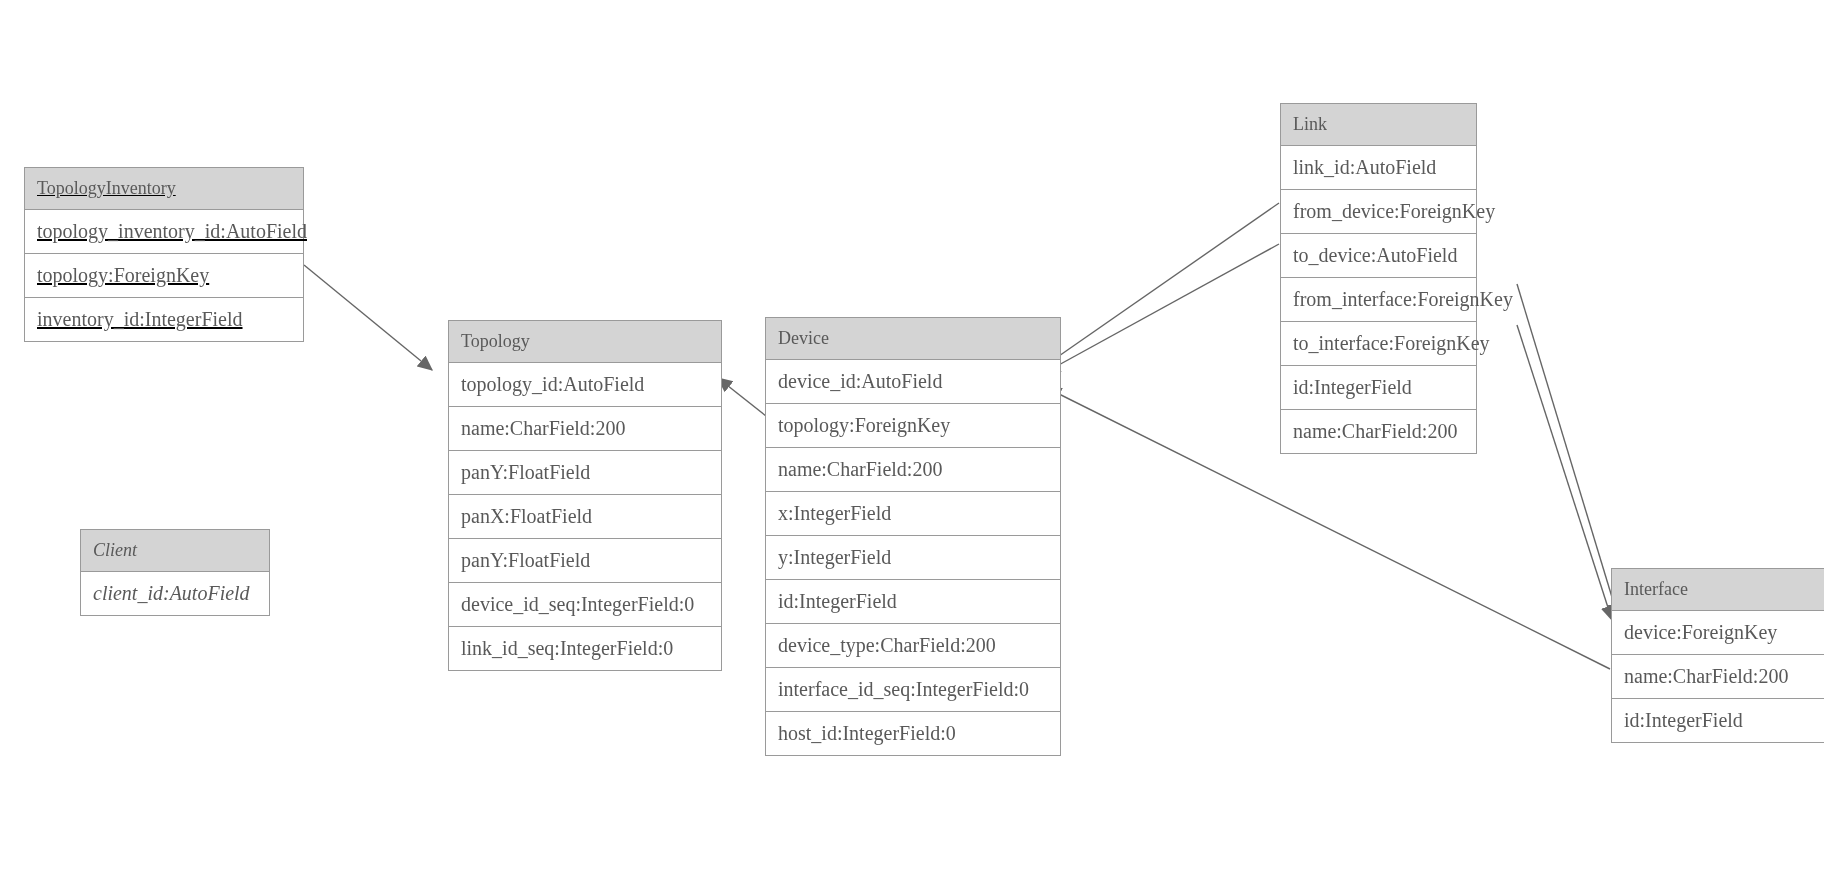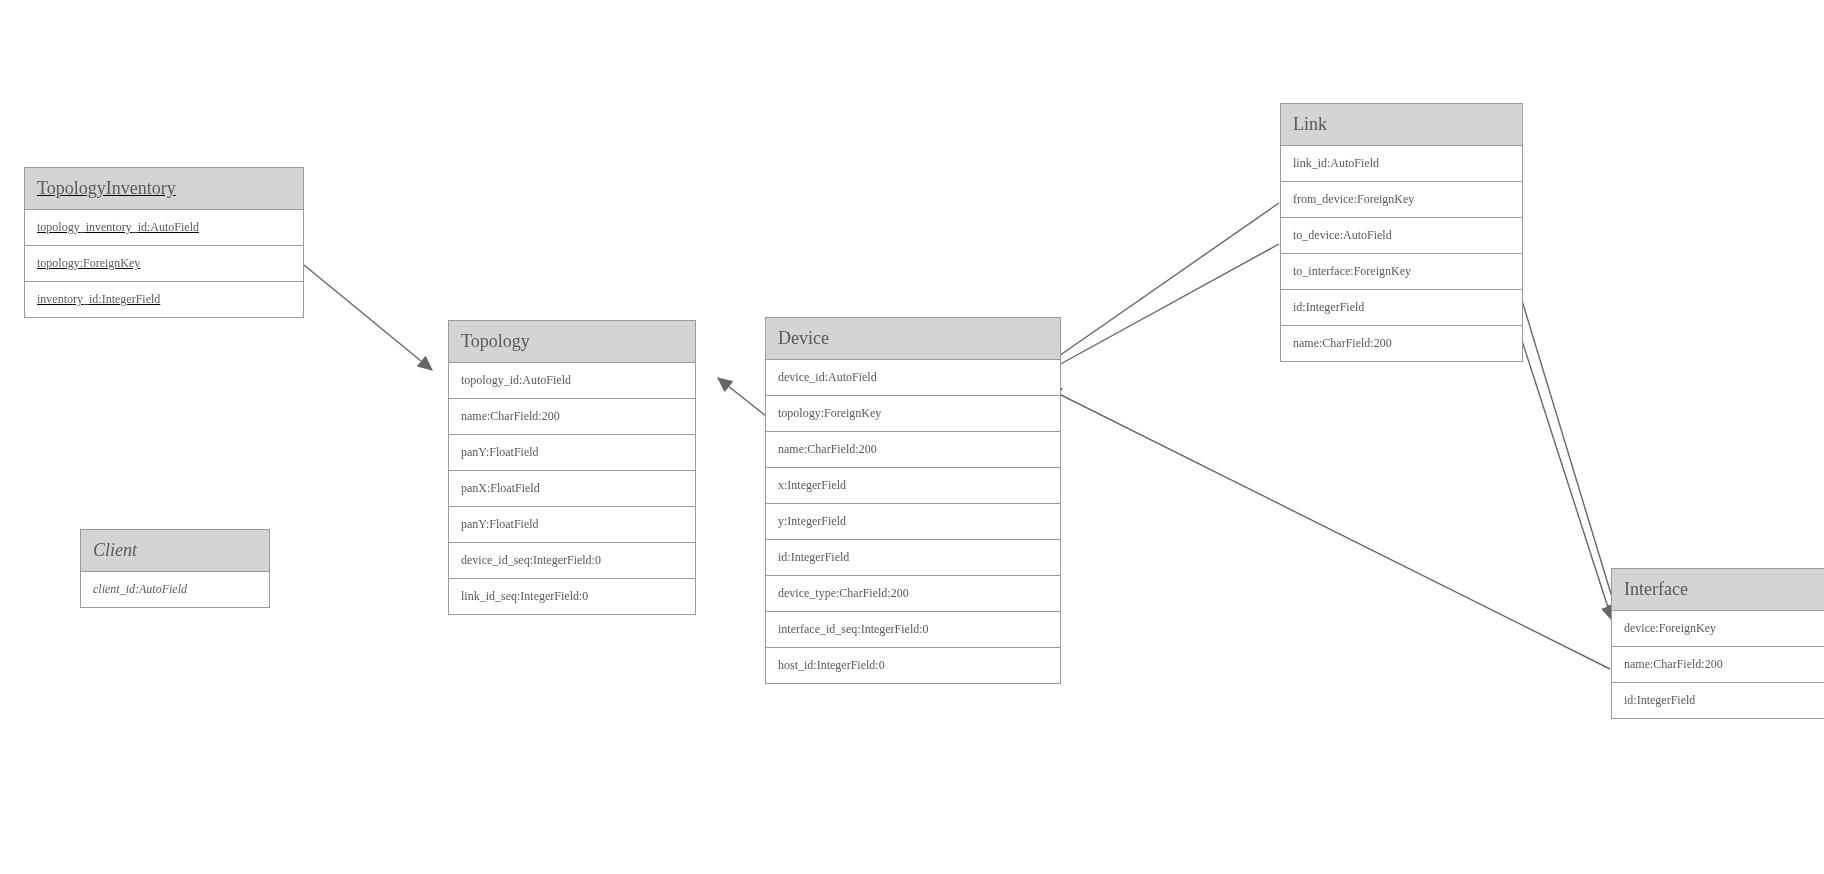--- a/index.html
+++ b/index.html
@@ -39,21 +39,21 @@
     color: #595959;
     font-size: 18px;
     line-height: 1;
     padding: 11px 12px 12px 12px;
     white-space: nowrap;
   }
   .entity-field {
     box-sizing: border-box;
     border-bottom: 1px solid #9a9a9a;
     color: #595959;
-    font-size: 12px;
+    font-size: 20px;
     line-height: 1;
     padding: 11px 12px 12px 12px;
     white-space: nowrap;
     background: #ffffff;
   }
   .entity-field:last-child {
     border-bottom: none;
   }
 </style>
 </head>
@@ -83,21 +83,21 @@
     <line x1="1517" y1="325" x2="1612" y2="620" stroke="#666666" stroke-width="1.4" marker-end="url(#arrowFilled)"></line>
   </svg>
 
   <div class="entity" style="left:24px; top:167px; width:280px;text-decoration:underline;">
     <div class="entity-title">TopologyInventory</div>
     <div class="entity-field">topology_inventory_id:AutoField</div>
     <div class="entity-field">topology:ForeignKey</div>
     <div class="entity-field">inventory_id:IntegerField</div>
   </div>
 
-  <div class="entity" style="left:448px; top:320px; width:248px;">
+  <div class="entity" style="left:448px; top:320px; width:274px;">
     <div class="entity-title">Topology</div>
     <div class="entity-field">topology_id:AutoField</div>
     <div class="entity-field">name:CharField:200</div>
     <div class="entity-field">panY:FloatField</div>
     <div class="entity-field">panX:FloatField</div>
     <div class="entity-field">panY:FloatField</div>
     <div class="entity-field">device_id_seq:IntegerField:0</div>
     <div class="entity-field">link_id_seq:IntegerField:0</div>
   </div>
 
@@ -112,25 +112,26 @@
     <div class="entity-field">topology:ForeignKey</div>
     <div class="entity-field">name:CharField:200</div>
     <div class="entity-field">x:IntegerField</div>
     <div class="entity-field">y:IntegerField</div>
     <div class="entity-field">id:IntegerField</div>
     <div class="entity-field">device_type:CharField:200</div>
     <div class="entity-field">interface_id_seq:IntegerField:0</div>
     <div class="entity-field">host_id:IntegerField:0</div>
   </div>
 
-  <div class="entity" style="left:1280px; top:103px; width:243px;">
+  <div class="entity" style="left:1280px; top:103px; width:197px;">
     <div class="entity-title">Link</div>
     <div class="entity-field">link_id:AutoField</div>
     <div class="entity-field">from_device:ForeignKey</div>
     <div class="entity-field">to_device:AutoField</div>
+    <div class="entity-field">from_interface:ForeignKey</div>
     <div class="entity-field">to_interface:ForeignKey</div>
     <div class="entity-field">id:IntegerField</div>
     <div class="entity-field">name:CharField:200</div>
   </div>
 
   <div class="entity" style="left:1611px; top:568px; width:252px;">
     <div class="entity-title">Interface</div>
     <div class="entity-field">device:ForeignKey</div>
     <div class="entity-field">name:CharField:200</div>
     <div class="entity-field">id:IntegerField</div>

